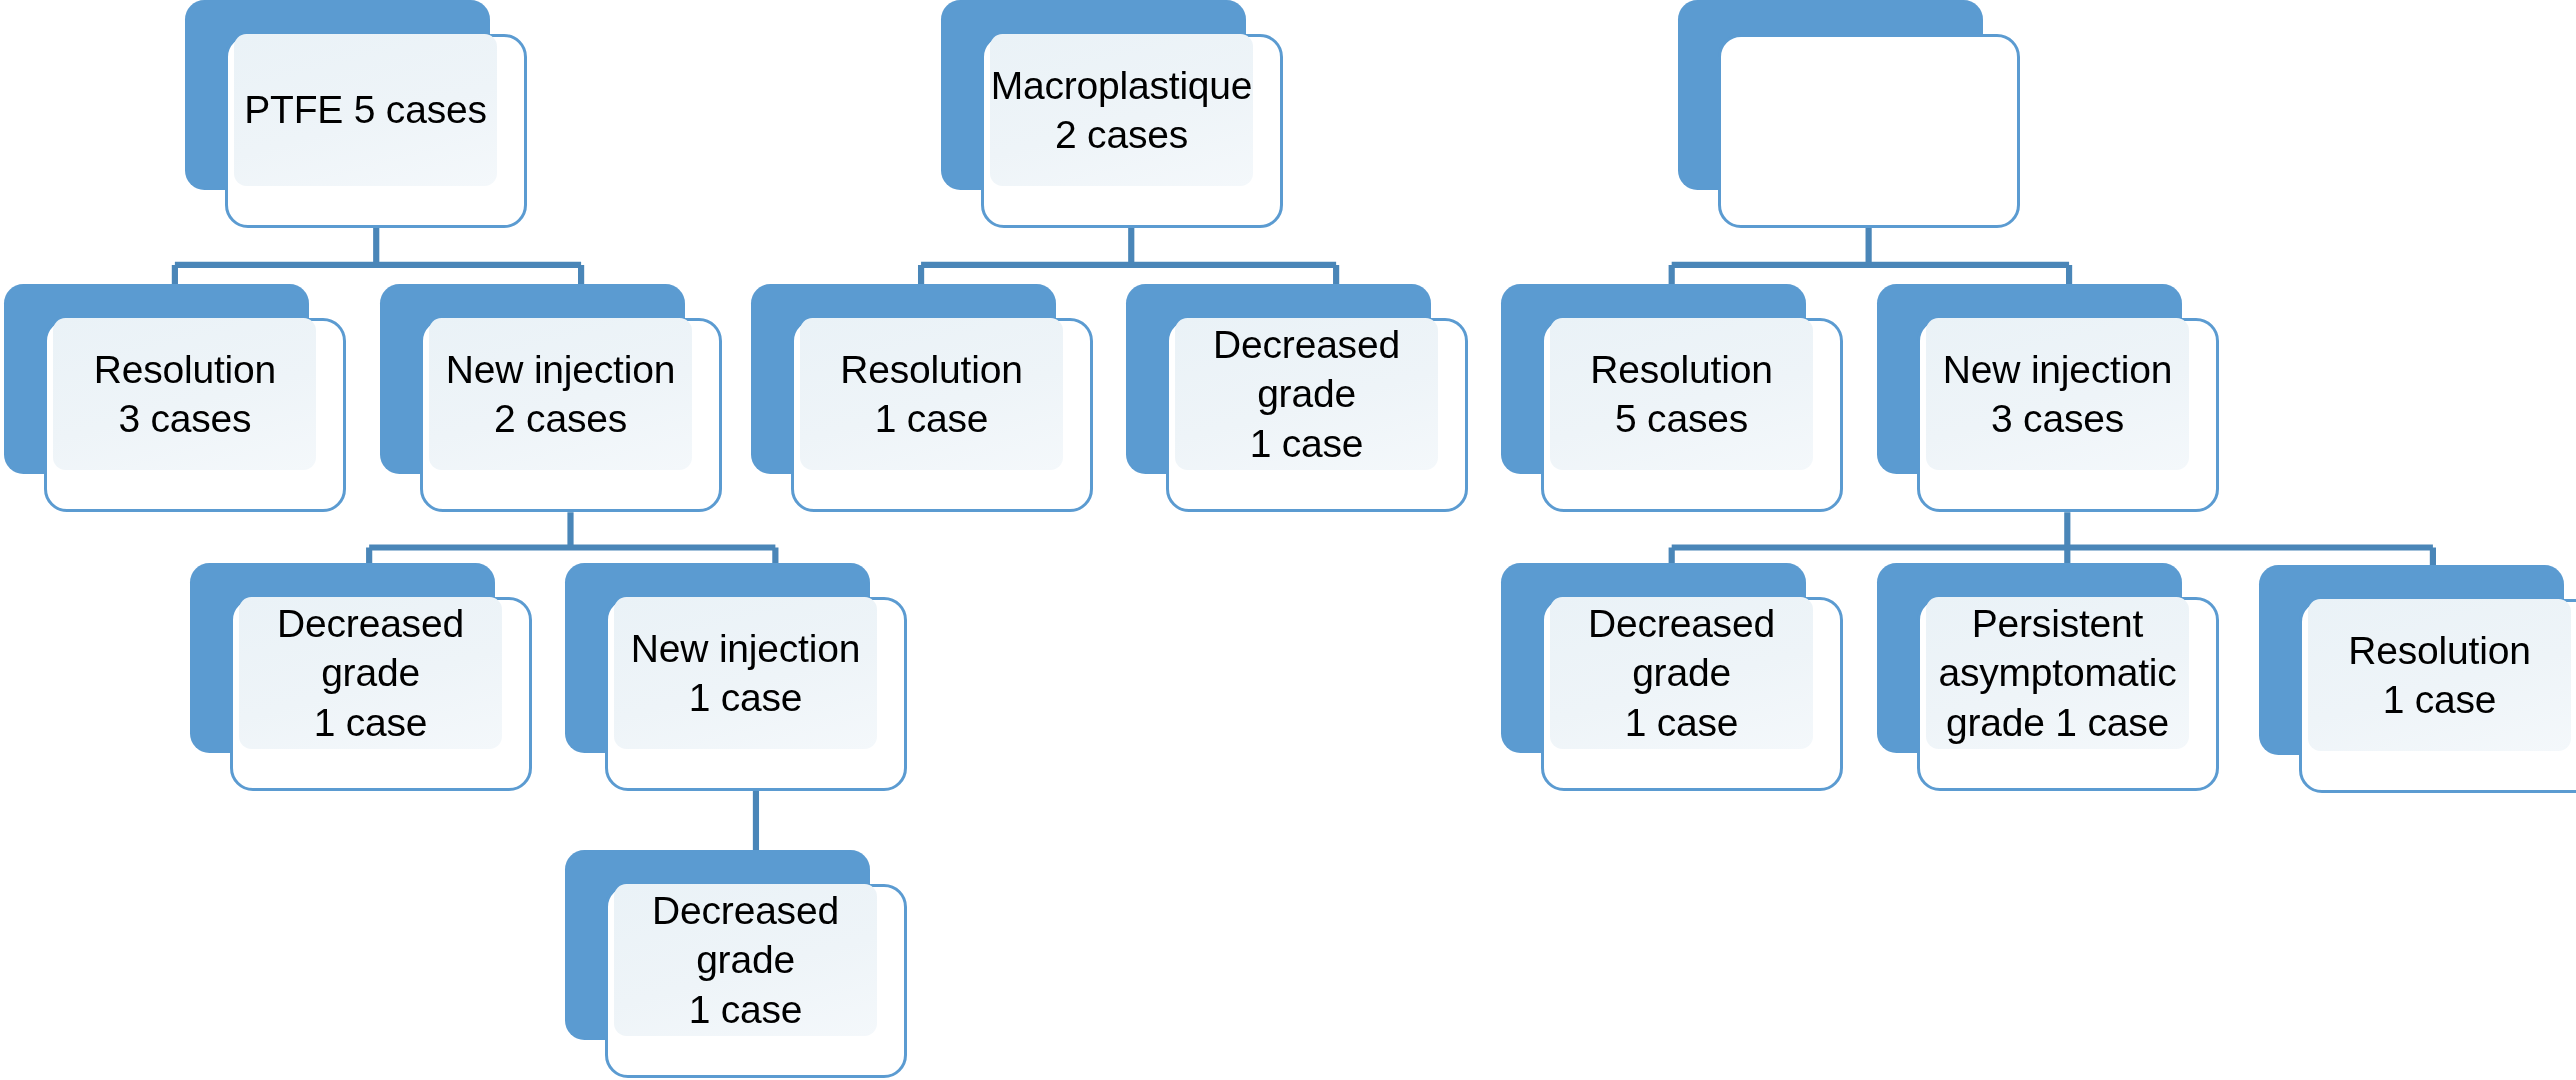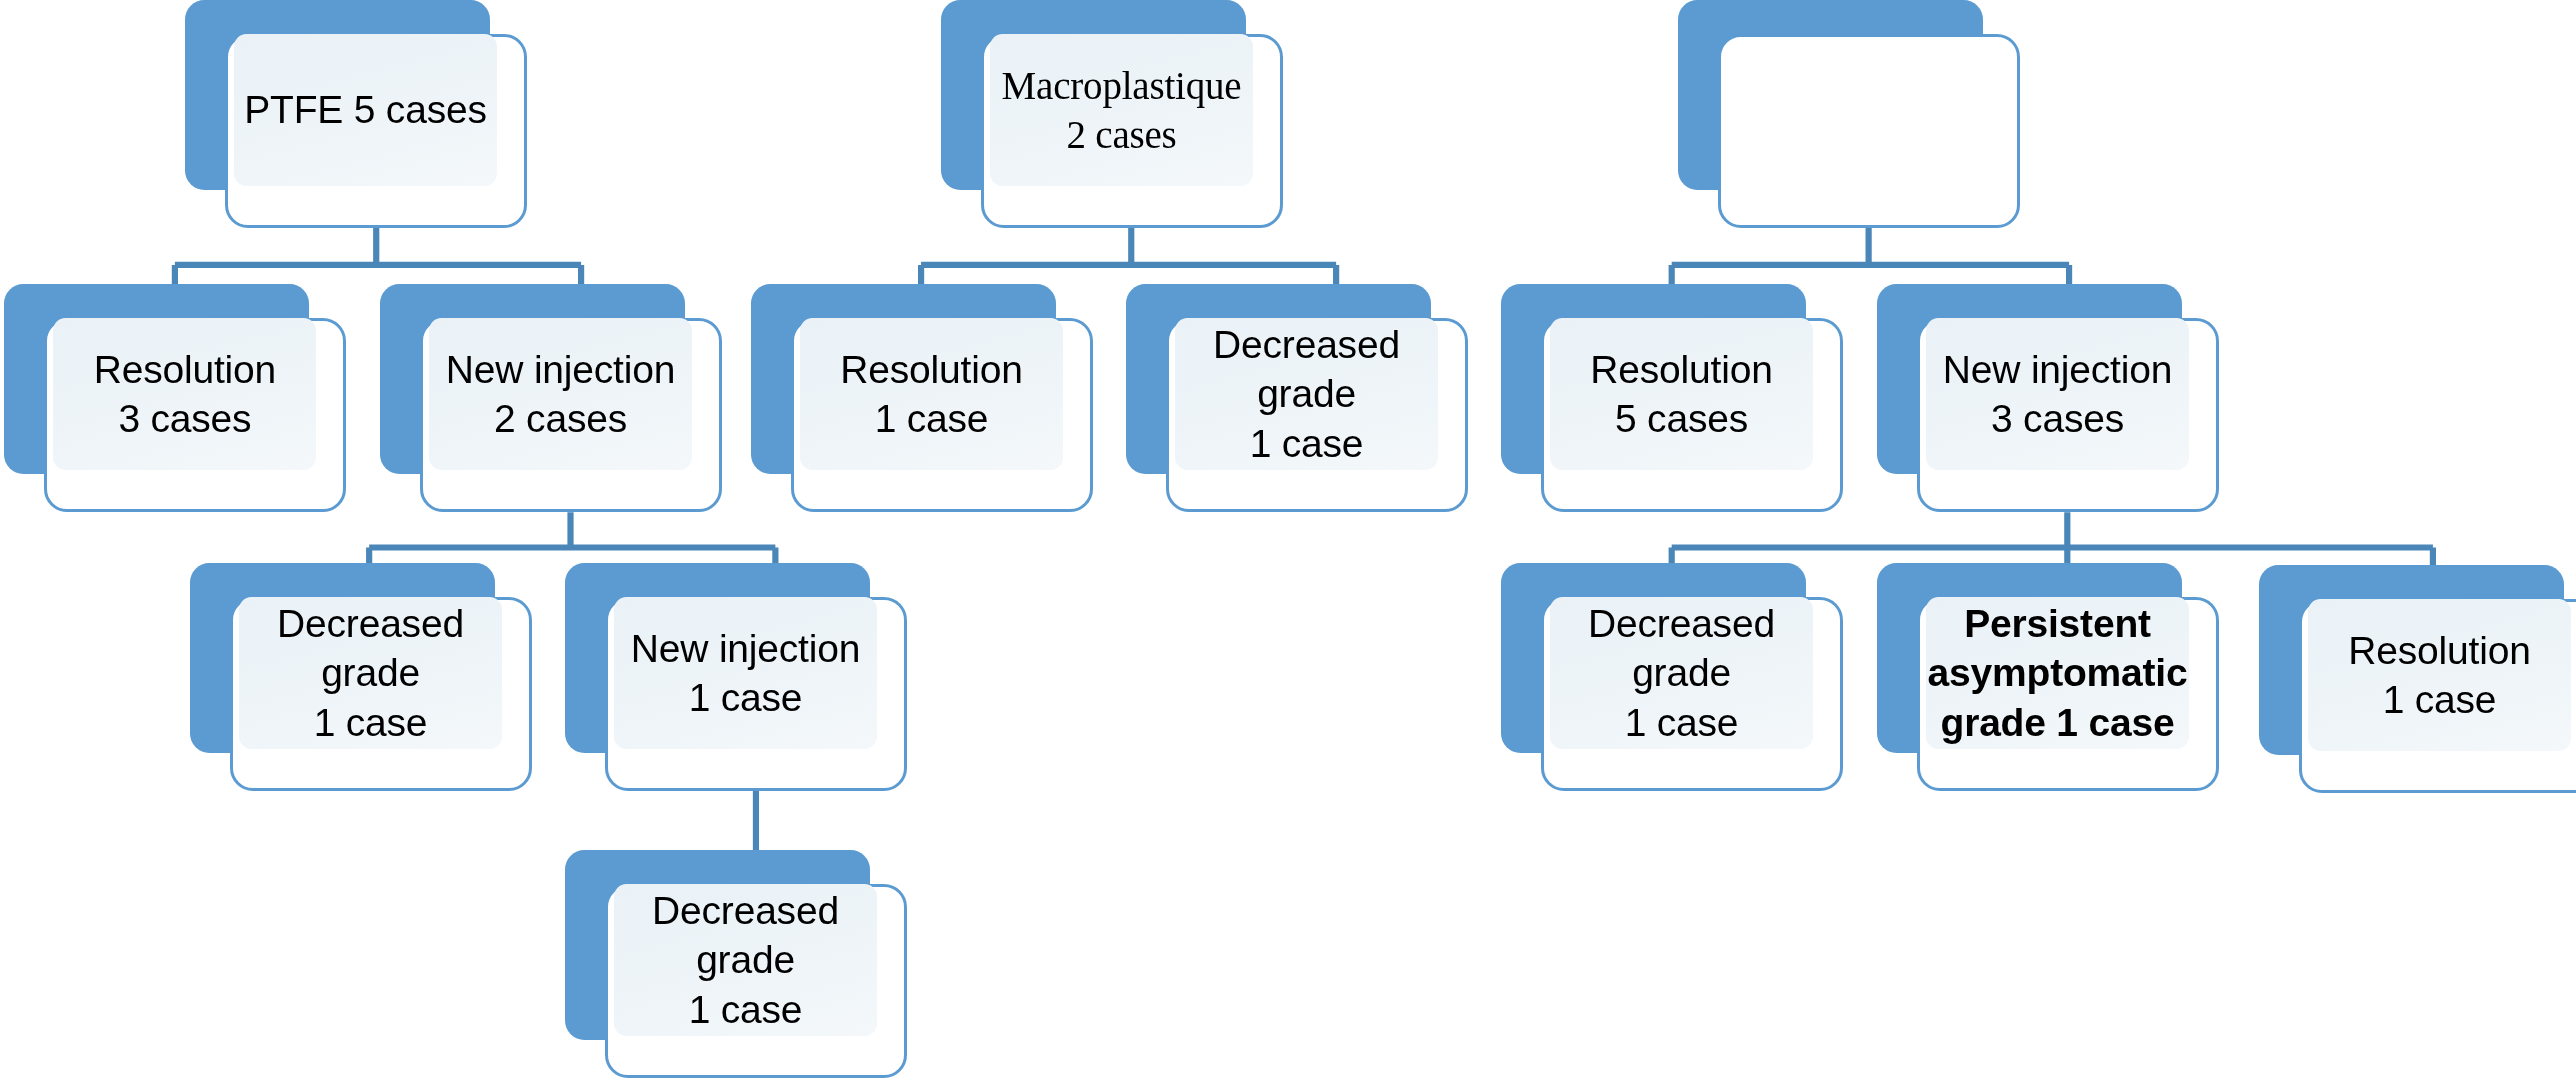--- a/index.html
+++ b/index.html
@@ -118,21 +118,21 @@
       </div>
       <div class="node" style="left: 565px; top: 850px; width: 342px; height: 228px;">
         <div class="shadow" style="width: 305px; height: 190px; background: rgb(91, 155, 209);"></div>
         <div class="card" style="left: 40px; top: 34px; width: 302px; height: 194px; border-color: rgb(91, 155, 209);"></div>
         <div class="panel" style="left: 49px; top: 34px; width: 263px; height: 152px;">
           <div class="label" style="color: rgb(0, 0, 0);">Decreased
 grade
 1 case</div>
         </div>
       </div>
-      <div class="node" style="left: 941px; top: 0px; width: 342px; height: 172px; font-family: Liberation Serif, serif;">
+      <div class="node" style="left: 941px; top: 0px; width: 342px; height: 172px;">
         <div class="shadow" style="width: 305px; height: 190px; background: rgb(91, 155, 209);"></div>
         <div class="card" style="left: 40px; top: 34px; width: 302px; height: 194px; border-color: rgb(91, 155, 209);"></div>
         <div class="panel" style="left: 49px; top: 34px; width: 263px; height: 152px;">
           <div class="label" style="color: rgb(0, 0, 0);">Macroplastique
 2 cases</div>
         </div>
       </div>
       <div class="node" style="left: 751px; top: 284px; width: 342px; height: 228px;">
         <div class="shadow" style="width: 305px; height: 190px; background: rgb(91, 155, 209);"></div>
         <div class="card" style="left: 40px; top: 34px; width: 302px; height: 194px; border-color: rgb(91, 155, 209);"></div>
@@ -172,21 +172,21 @@
       </div>
       <div class="node" style="left: 1501px; top: 563px; width: 342px; height: 228px;">
         <div class="shadow" style="width: 305px; height: 190px; background: rgb(91, 155, 209);"></div>
         <div class="card" style="left: 40px; top: 34px; width: 302px; height: 194px; border-color: rgb(91, 155, 209);"></div>
         <div class="panel" style="left: 49px; top: 34px; width: 263px; height: 152px;">
           <div class="label" style="color: rgb(0, 0, 0);">Decreased
 grade
 1 case</div>
         </div>
       </div>
-      <div class="node" style="left: 1877px; top: 563px; width: 342px; height: 228px; font-weight: bold;">
+      <div class="node" style="left: 1877px; top: 563px; width: 342px; height: 228px;">
         <div class="shadow" style="width: 305px; height: 190px; background: rgb(91, 155, 209);"></div>
         <div class="card" style="left: 40px; top: 34px; width: 302px; height: 194px; border-color: rgb(91, 155, 209);"></div>
         <div class="panel" style="left: 49px; top: 34px; width: 263px; height: 152px;">
           <div class="label" style="color: rgb(0, 0, 0);">Persistent
 asymptomatic
 grade 1 case</div>
         </div>
       </div>
       <div class="node" style="left: 2259px; top: 565px; width: 342px; height: 228px;">
         <div class="shadow" style="width: 305px; height: 190px; background: rgb(91, 155, 209);"></div>

